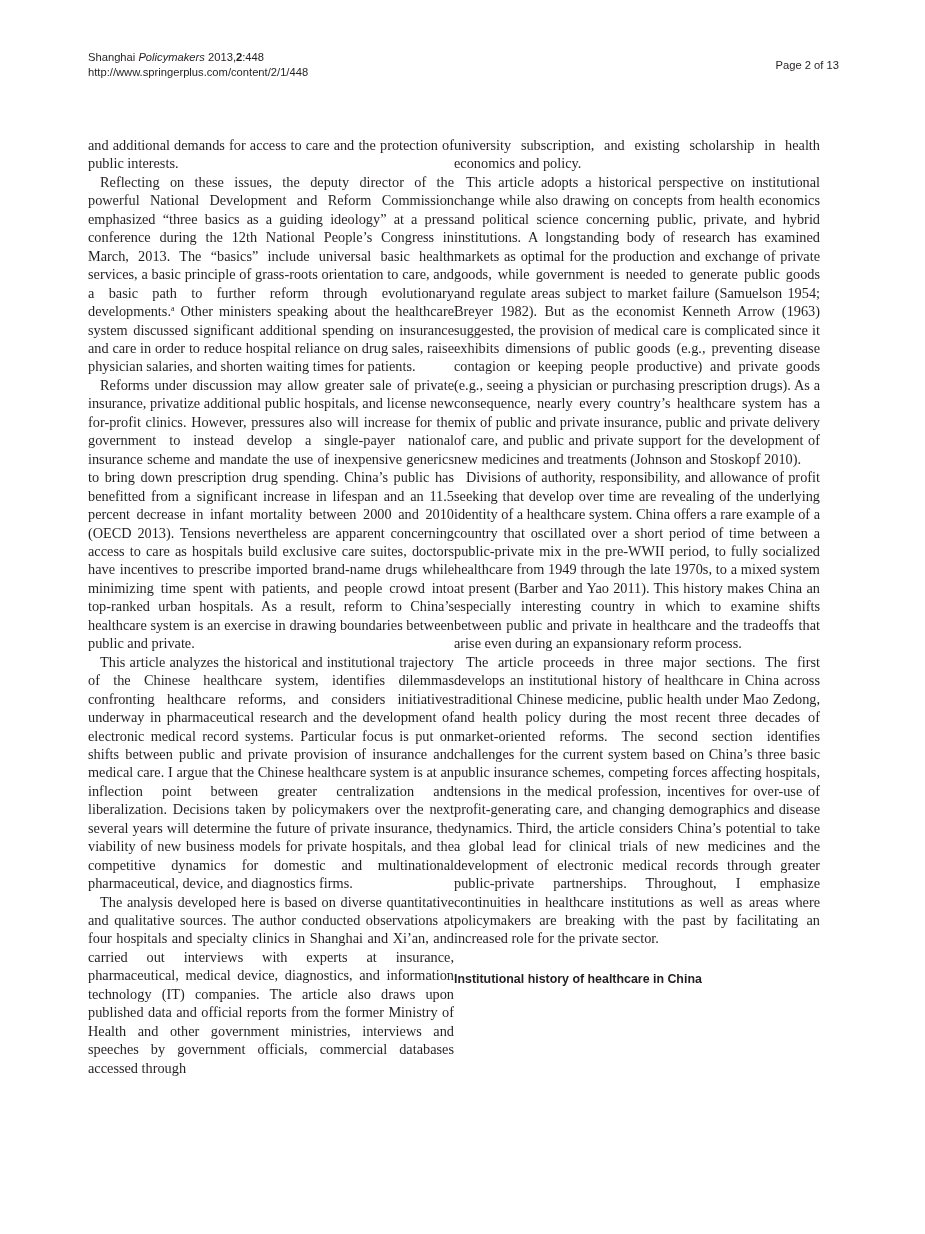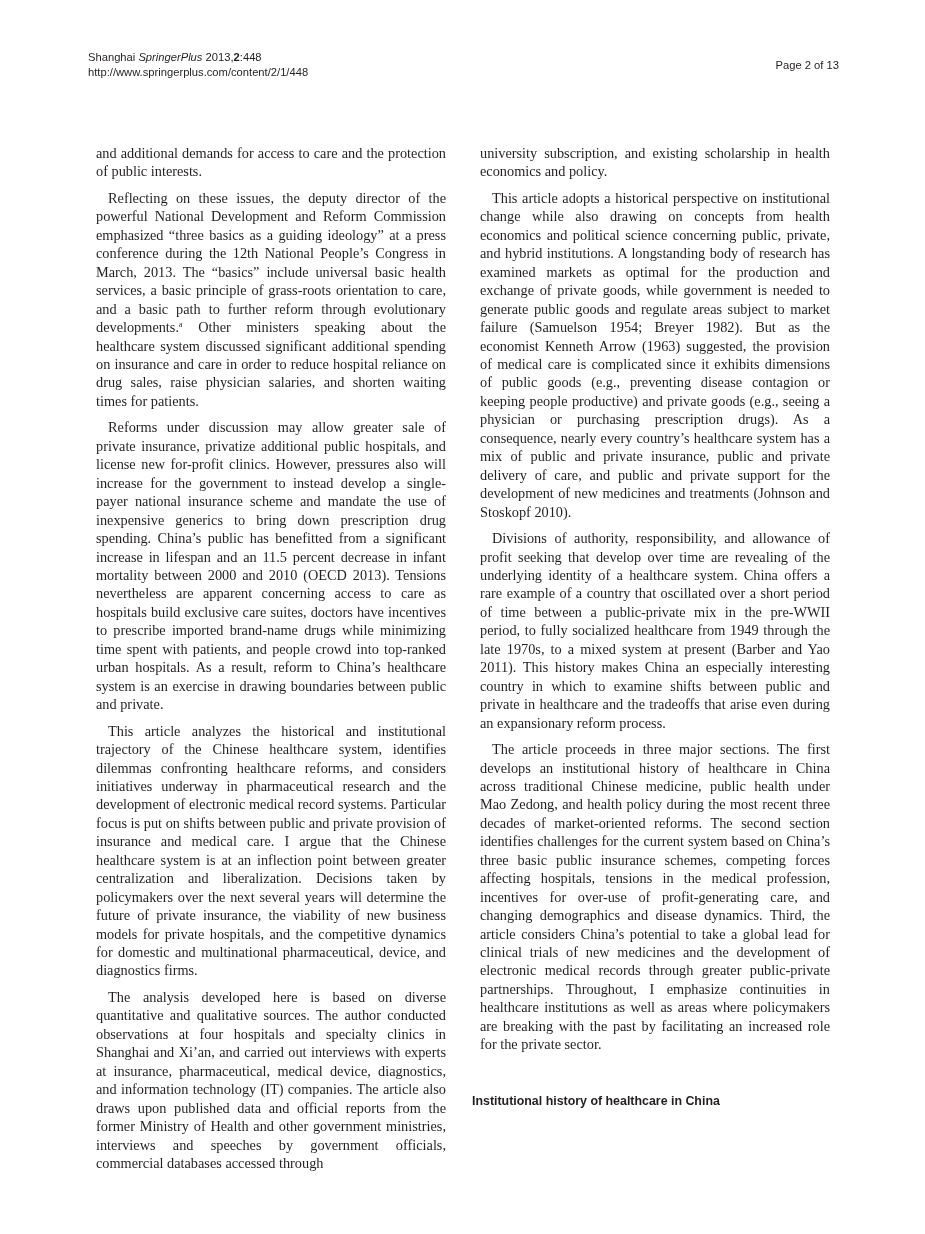--- a/index.html
+++ b/index.html
@@ -4,34 +4,34 @@
 <style>
   html, body { margin: 0; padding: 0; background: #ffffff; }
   body { width: 925px; height: 1234px; position: relative; overflow: hidden; color: #231f20; }
   .header { position: absolute; left: 88px; top: 50px; width: 751px; font-family: "Liberation Sans", sans-serif; font-size: 11.2px; line-height: 15px; color: #231f20; }
   .header .left { position: absolute; left: 0; top: 0; }
   .header .right { position: absolute; right: 0; top: 0; margin-top: 8px; }
   .header i { font-style: italic; }
   .header b { font-weight: bold; }
   .col { position: absolute; top: 136px; width: 366px; font-family: "Liberation Serif", serif; font-size: 14.3px; line-height: 18.45px; text-align: justify; hyphens: manual; }
   .col.left { left: 88px; }
-  .col.right { left: 472px; }
-  .col p { margin: 8px; text-indent: 12px; }
+  .col.right { left: 454px; }
+  .col p { margin: 0; text-indent: 12px; }
   .col p.noindent { text-indent: 0; }
-  .col h2 { margin: 38px 0 0 0; font-family: "Liberation Sans", sans-serif; font-weight: bold; font-size: 12.4px; line-height: 18px; text-align: left; }
+  .col h2 { margin: 22px 0 0 0; font-family: "Liberation Sans", sans-serif; font-weight: bold; font-size: 12.4px; line-height: 18px; text-align: left; }
   sup { font-size: 8px; line-height: 0; vertical-align: 5px; }
 </style>
 </head>
 <body>
 
 <div class="header">
   <div class="left">
     <div>
       <span>Shanghai</span>
-      <i>SpringerPlus</i>
+      <i>Policymakers</i>
       <span>2013,</span><b>2</b><span>:448</span>
     </div>
     <div>http://www.springerplus.com/content/2/1/448</div>
   </div>
   <div class="right">Page 2 of 13</div>
 </div>
 
 <div class="col left">
   <p class="noindent">and additional demands for access to care and the protection of public interests.</p>
   <p><span>Reflecting on these issues, the deputy director of the powerful National Development and Reform Commission emphasized “three basics as a guiding ideology” at a press conference during the 12th National People’s Congress in March, 2013. The “basics” include universal basic health services, a basic principle of grass-roots orientation to care, and a basic path to further reform through evolutionary developments.</span><sup>a</sup><span> Other ministers speaking about the healthcare system discussed significant additional spending on insurance and care in order to reduce hospital reliance on drug sales, raise physician salaries, and shorten waiting times for patients.</span></p>

